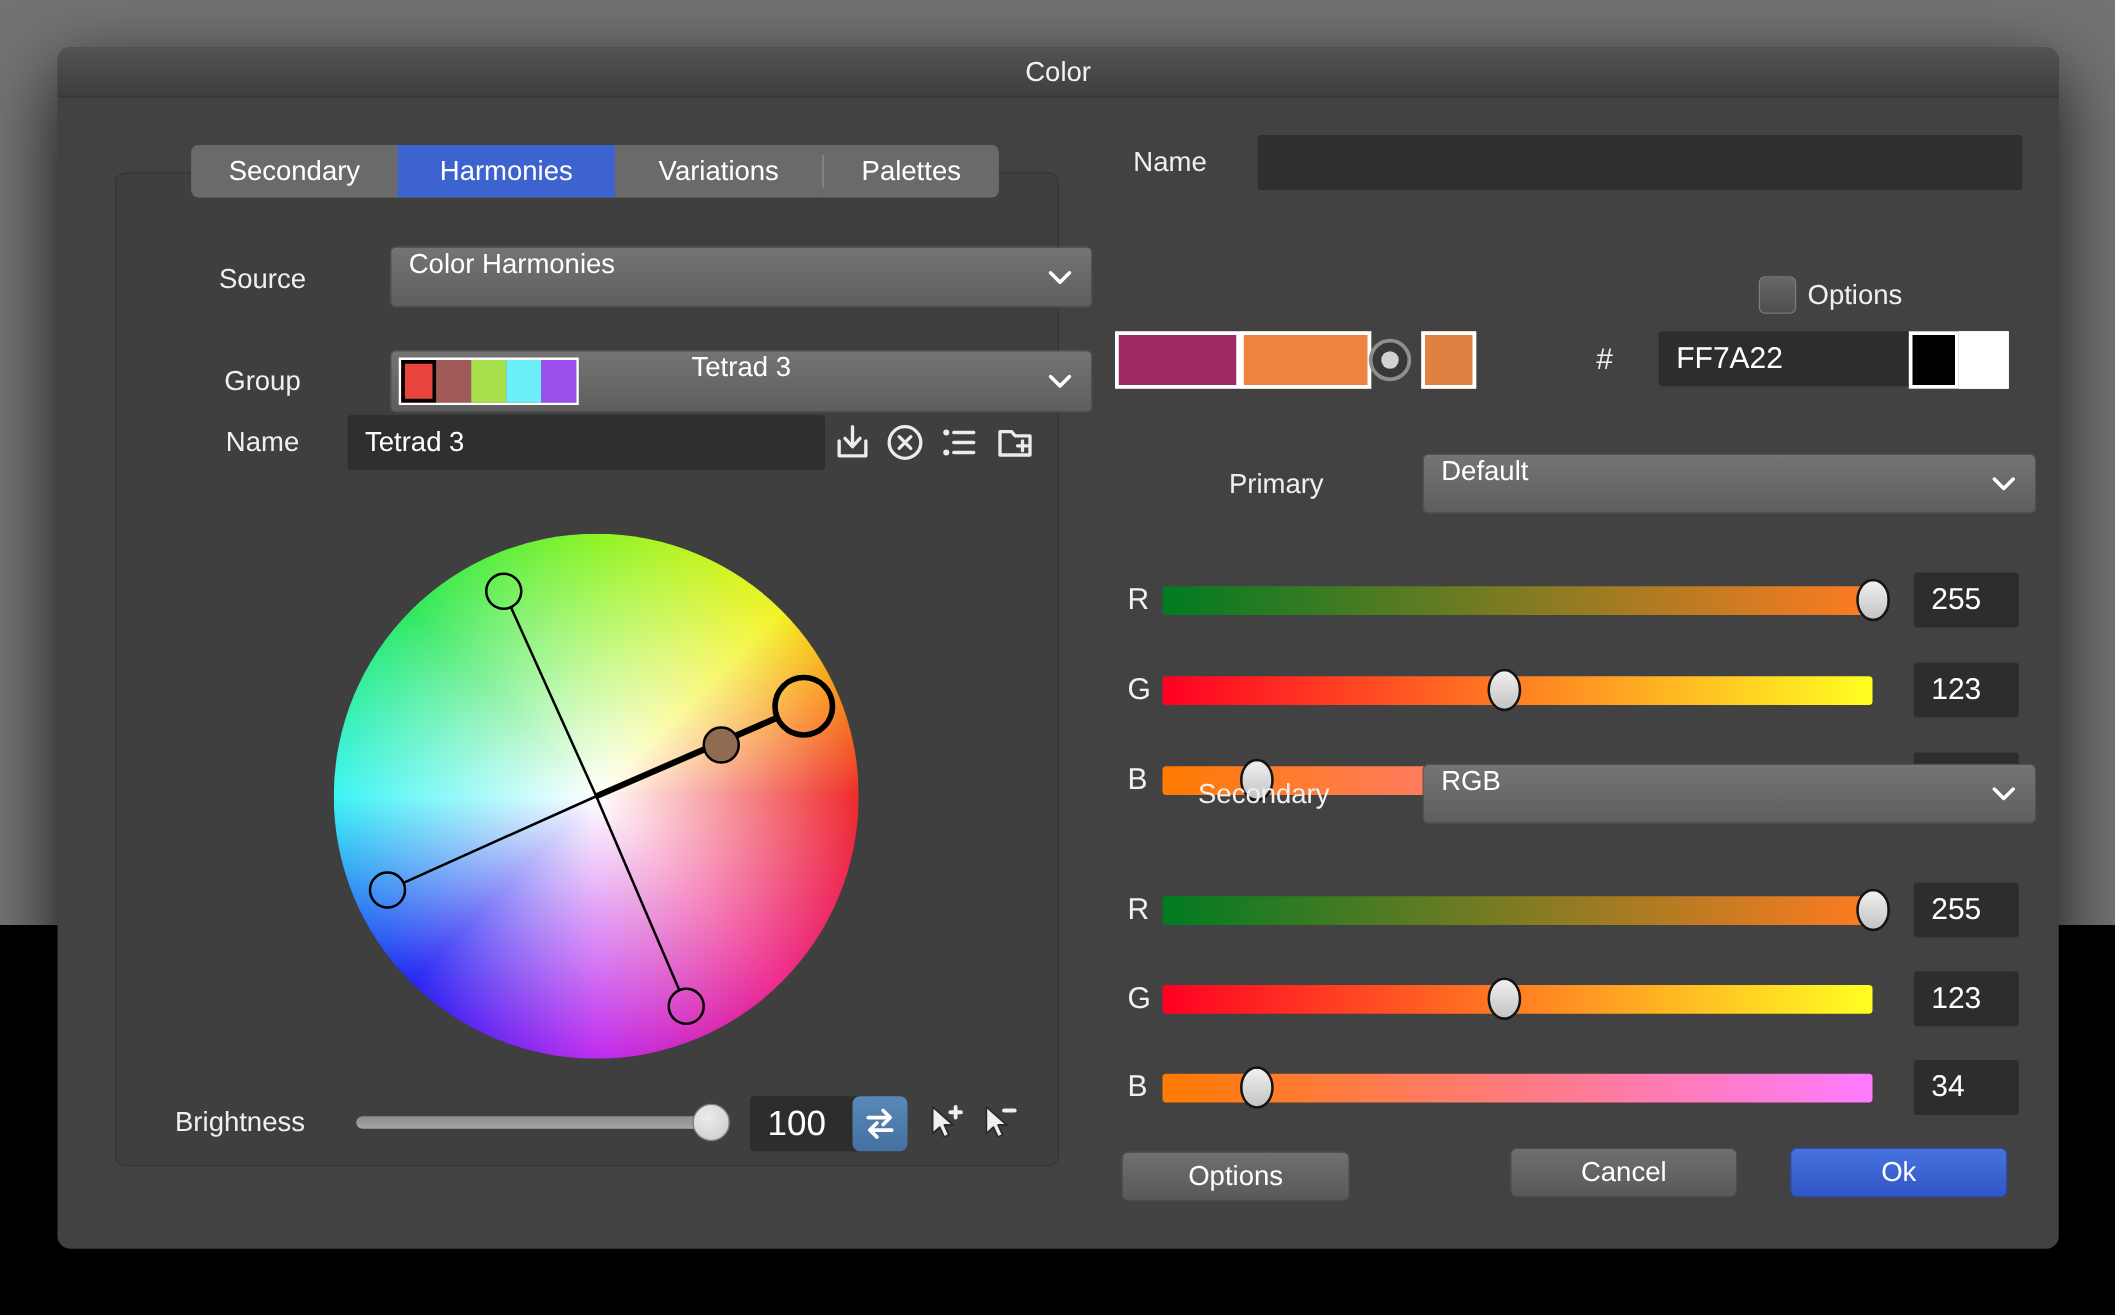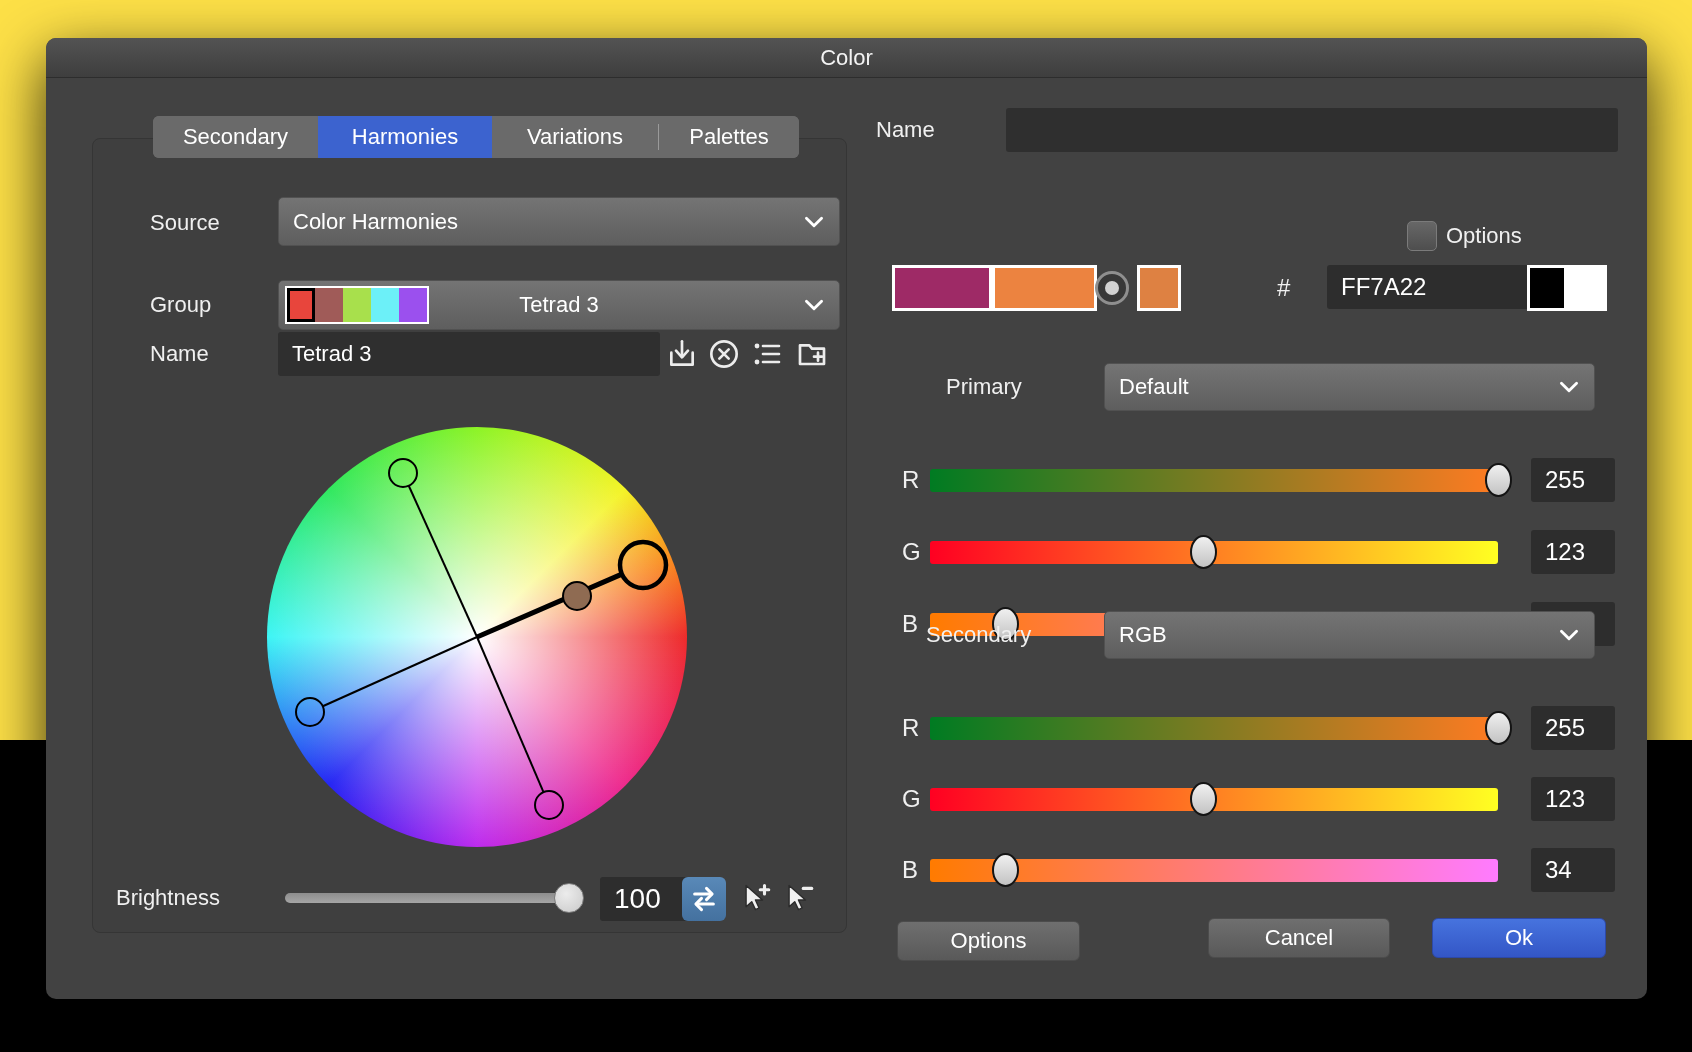--- a/index.html
+++ b/index.html
@@ -1,31 +1,31 @@
 <!DOCTYPE html>
 <html><head>
 <meta charset="utf-8">
 <style>
   html,body{margin:0;padding:0;background:#000;}
   *{box-sizing:border-box;}
   body{width:1692px;height:1052px;overflow:hidden;font-family:"Liberation Sans",sans-serif;color:#ededed;-webkit-font-smoothing:antialiased;}
-  .stage{position:relative;width:1692px;height:740px;background:#fde047;}
+  .stage{position:relative;width:1692px;height:740px;background:#737373;}
   .dialog{position:absolute;left:46px;top:38px;width:1601px;height:961px;background:#424242;border-radius:10px;box-shadow:0 20px 60px rgba(0,0,0,.8);}
   .titlebar{position:absolute;left:0;top:0;width:100%;height:40px;background:linear-gradient(#535353,#3e3e3e);border-bottom:1px solid #2d2d2d;border-radius:10px 10px 0 0;display:flex;align-items:center;justify-content:center;font-size:22px;color:#f3f3f3;}
   .groupbox{position:absolute;left:46px;top:100px;width:755px;height:795px;background:#3f3f3f;border:1px solid #353535;border-radius:8px;}
   
   .tabs{position:absolute;left:107px;top:78px;height:42px;display:flex;border-radius:6px;overflow:hidden;background:#6a6a6a;}
   .tab{display:flex;align-items:center;justify-content:center;font-size:22px;color:#fff;background:#6a6a6a;cursor:default;}
   .tab.active{background:#3c63cf;}
   .tab-sep{width:1px;height:26px;background:#9a9a9a;align-self:center;}
   
   .lbl{position:absolute;font-size:22px;line-height:26px;color:#f0f0f0;}
-  .r{text-align:left;}
-  
-  .dropdown{position:absolute;background:linear-gradient(#747474,#5e5e5e);border-radius:5px;border:1px solid #515151;display:flex;align-items:center;}
+  .r{text-align:center;}
+  
+  .dropdown{position:absolute;background:linear-gradient(#747474,#5e5e5e);border-radius:5px;border:1px solid #515151;display:flex;align-items:flex-start;margin-left:34px;}
   .dd-text{font-size:22px;color:#fff;padding-left:14px;white-space:nowrap;}
   .dd-center{position:absolute;left:0;right:0;text-align:center;font-size:22px;color:#fff;}
   .chev{position:absolute;right:12px;top:50%;transform:translateY(-50%);}
   
   .field{position:absolute;background:#2f2f2f;border:none;border-radius:3px;color:#fff;font-size:22px;font-family:"Liberation Sans",sans-serif;padding:0 0 0 14px;outline:none;}
   .valbox{position:absolute;background:#2d2d2d;border:none;border-radius:3px;color:#fff;font-size:24px;font-family:"Liberation Sans",sans-serif;padding:0 0 0 14px;outline:none;margin-left:20px;}
   
   .chips{position:absolute;left:6px;top:50%;transform:translateY(-50%);display:flex;border:2px solid #fff;}
   .chip{width:28px;height:34px;}
   .chip.sel{outline:3px solid #000;outline-offset:-3px;}

